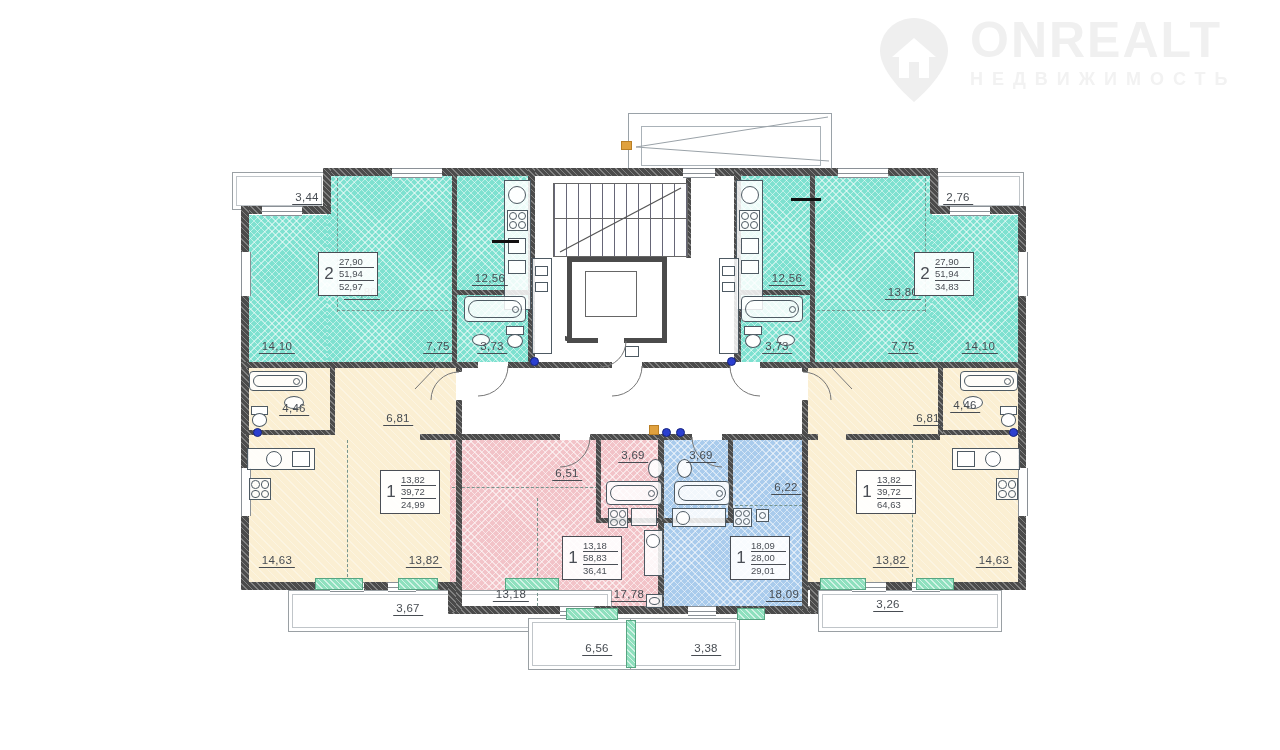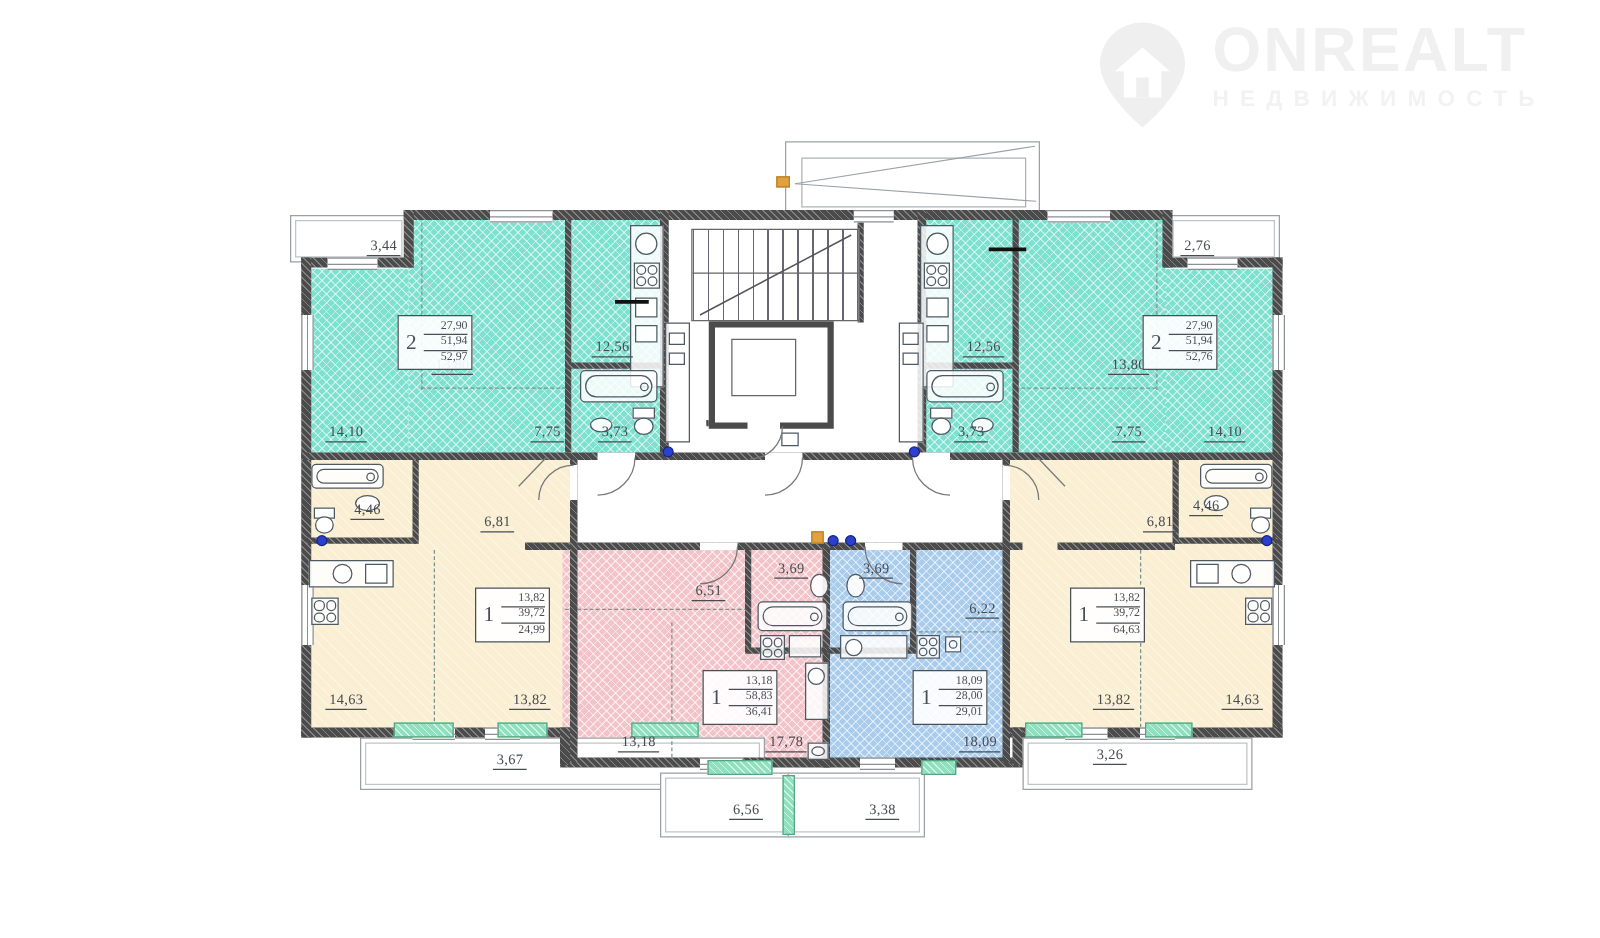--- a/index.html
+++ b/index.html
@@ -1,18 +1,18 @@
 <!DOCTYPE html>
 <html><head>
 <meta charset="utf-8">
 <style>
   html,body{margin:0;padding:0;background:#fff;}
   .canvas{position:relative;width:1280px;height:750px;background:#ffffff;overflow:hidden;
           font-family:"Liberation Sans", sans-serif;}
-  .abs{position:absolute;font-family:Liberation Serif, serif;}
+  .abs{position:absolute;}
   
   .logo{position:absolute;top:14px;left:872px;width:380px;height:100px;display:flex;align-items:flex-start;}
   .logo-text{margin-left:14px;}
   .brand{font-size:50px;font-weight:800;letter-spacing:2px;color:#f0f0f0;line-height:1.05;}
   .sub{font-size:18px;font-weight:700;letter-spacing:9px;color:#f2f2f2;margin-top:2px;}
   
   .room{position:absolute;z-index:1;}
   .fill-teal{background-color:#7EE1D0;background-image:
      repeating-linear-gradient(45deg,rgba(255,255,255,.5) 0 1px,transparent 1px 5px),
      repeating-linear-gradient(-45deg,rgba(255,255,255,.5) 0 1px,transparent 1px 5px);}
@@ -36,21 +36,21 @@
   .balc{position:absolute;z-index:2;background:#fff;border:1.5px solid #9aa0a4;}
   .balc>i{position:absolute;inset:3px;border:1px solid #c0c5c9;display:block;}
   .dash-v{position:absolute;z-index:2;border-left:1px dashed #76948d;width:0;}
   .dash-h{position:absolute;z-index:2;border-top:1px dashed #76948d;height:0;}
   .dim{position:absolute;z-index:8;transform:translateX(-50%);color:#474c52;font-size:11.5px;
        letter-spacing:.3px;border-bottom:1px solid #474c52;padding:0 3px 1px;white-space:nowrap;}
   .aptbox{position:absolute;z-index:8;width:58px;height:42px;border:1.5px solid #4a4e55;
        background:rgba(255,255,255,.92);display:flex;align-items:center;color:#4a4e55;}
   .apt-num{width:20px;text-align:center;font-size:17px;}
   .apt-vals{flex:1;display:flex;flex-direction:column;justify-content:center;padding-right:3px;}
-  .apt-vals .v{font-size:9.5px;line-height:1.18;text-align:right;}
+  .apt-vals .v{font-size:9.5px;line-height:1.18;text-align:left;}
   .apt-vals .u{border-bottom:1px solid #4a4e55;}
   .dot{position:absolute;z-index:9;width:7px;height:7px;border-radius:50%;background:#2B3FD0;border:1px solid #16247E;}
   .mark{position:absolute;z-index:6;background:#111;}
   .orange{position:absolute;z-index:9;background:#E0A13E;border:1px solid #B97F26;}
   
   .fx{position:absolute;z-index:6;box-sizing:border-box;}
   .fx-counter{border:1.2px solid #4e5a63;background:rgba(255,255,255,.85);}
   .fx-tub{border:1.5px solid #4e5a63;border-radius:4px;background:rgba(255,255,255,.85);}
   .fx-tub>i{position:absolute;inset:3px;border:1px solid #4e5a63;border-radius:9px;display:block;}
   .fx-tub>b{position:absolute;width:5px;height:5px;border:1px solid #4e5a63;border-radius:50%;right:6px;top:50%;margin-top:-3px;display:block;}
@@ -383,21 +383,21 @@
           <div class="v u">27,90</div>
           <div class="v u">51,94</div>
           <div class="v">52,97</div>
         </div>
       </div>
       <div class="aptbox" style="left: 914px; top: 252px;">
         <div class="apt-num">2</div>
         <div class="apt-vals">
           <div class="v u">27,90</div>
           <div class="v u">51,94</div>
-          <div class="v">52,76</div>
+          <div class="v">34,83</div>
         </div>
       </div>
       <div class="aptbox" style="left: 380px; top: 470px;">
         <div class="apt-num">1</div>
         <div class="apt-vals">
           <div class="v u">13,82</div>
           <div class="v u">39,72</div>
           <div class="v">24,99</div>
         </div>
       </div>

